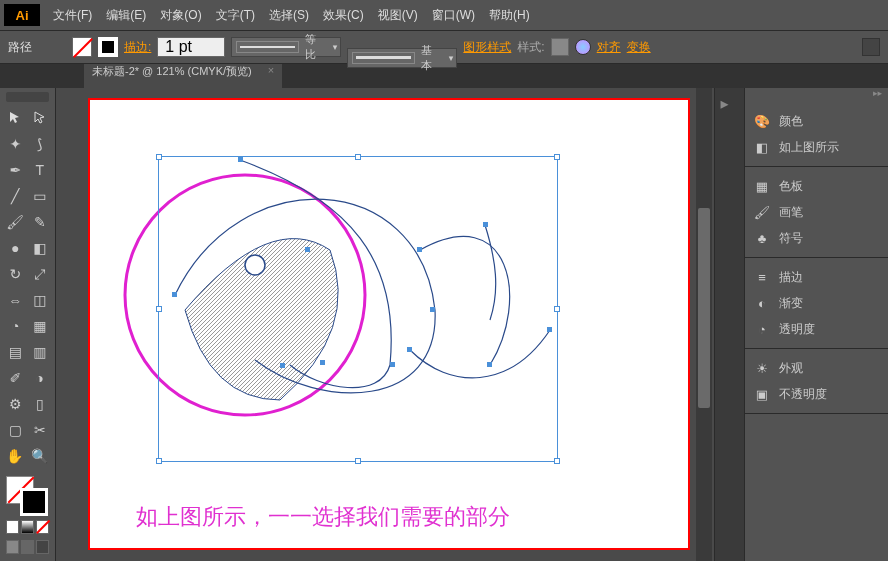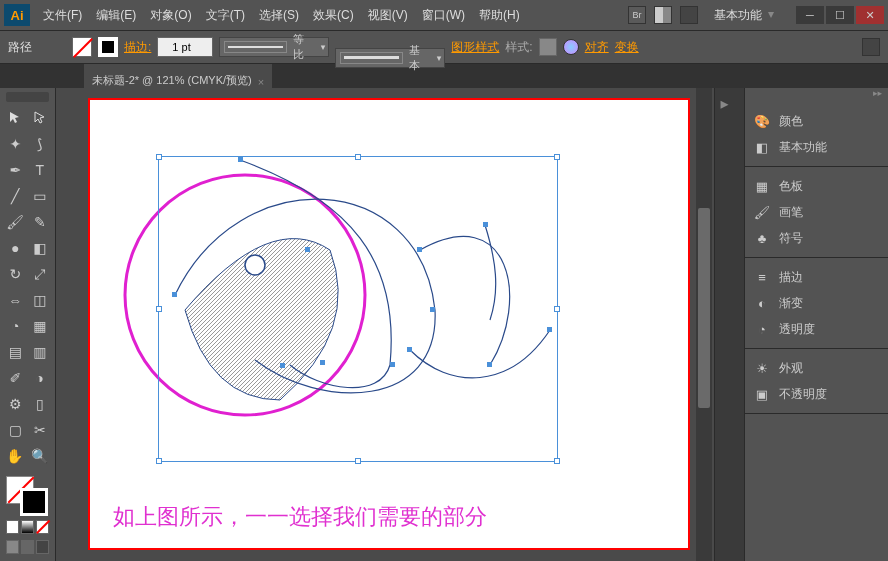--- a/index.html
+++ b/index.html
@@ -1,55 +1,55 @@
 <!DOCTYPE html>
 <html><head>
 <meta charset="utf-8">
 <style>
 *{margin:0;padding:0;box-sizing:border-box;font-family:"Microsoft YaHei",sans-serif;}
 body{background:#4a4a4a;width:888px;height:561px;overflow:hidden;position:relative;}
 .titlebar{height:30px;background:#535353;display:flex;align-items:center;padding:0 4px;}
-.logo{width:26px;height:22px;background:#0c4a6e;color:#ff9a00;display:flex;align-items:center;justify-content:center;font-weight:bold;font-size:13px;margin-right:6px;}
+.logo{width:36px;height:22px;background:#000000;color:#ff9a00;display:flex;align-items:center;justify-content:center;font-weight:bold;font-size:13px;margin-right:6px;}
 .menu{display:flex;color:#ddd;font-size:12px;justify-content:center;}
 .menu span{padding:0 7px;cursor:pointer;}
 .title-right{margin-left:auto;display:flex;align-items:center;gap:8px;}
 .tiny-icon{width:18px;height:18px;background:#444;border:1px solid #333;}
 .dropdown-btn{color:#ddd;font-size:12px;padding:2px 16px 2px 8px;position:relative;cursor:pointer;}
 .dropdown-btn::after{content:"▾";position:absolute;right:4px;color:#888;}
 .win-controls{display:flex;gap:2px;margin-left:10px;}
 .win-btn{width:28px;height:18px;background:#3a3a3a;display:flex;align-items:center;justify-content:center;color:#ccc;font-size:11px;cursor:pointer;}
 .win-btn.close{background:#a03030;}
 .optbar{height:34px;background:#535353;border-top:1px solid #2a2a2a;border-bottom:1px solid #2a2a2a;display:flex;align-items:center;padding:0 8px;gap:6px;color:#aaa;font-size:12px;}
 .opt-label{color:#ddd;margin-right:4px;}
 .swatch{width:20px;height:20px;background:#fff;border:1px solid #666;position:relative;}
 .swatch.nofill::after{content:"";position:absolute;width:26px;height:2px;background:red;transform:rotate(-45deg);top:9px;left:-3px;}
-.opt-input{width:56px;height:20px;background:#eee;border:1px solid #666;font-size:11px;padding:0 14px;}
+.opt-input{width:68px;height:20px;background:#eee;border:1px solid #666;font-size:16px;padding:0 7px;}
 .opt-select{height:20px;background:#666;border:1px solid #444;color:#ccc;font-size:11px;padding:0 14px 0 4px;display:flex;align-items:center;position:relative;}
 .opt-select::after{content:"▾";position:absolute;right:3px;font-size:9px;}
 .stroke-prev{width:64px;height:12px;border:1px solid #888;display:flex;align-items:center;}
 .stroke-prev .line{height:2px;background:#ddd;flex:1;margin:0 3px;}
 .orange{color:#ff9a00;text-decoration:underline;}
 .tabbar{height:24px;background:#323232;display:flex;align-items:center;padding-left:84px;}
-.tab{height:24px;background:#4a4a4a;color:#ccc;font-size:11px;padding:0 8px;display:flex;align-items:flex-end;gap:6px;}
+.tab{height:24px;background:#4a4a4a;color:#ccc;font-size:11px;padding:0 8px;display:flex;align-items:flex-start;gap:16px;}
 .tab .x{color:#888;cursor:pointer;}
 .main{display:flex;height:473px;}
 .toolbox{width:56px;background:#535353;border-right:1px solid #2a2a2a;padding:4px 2px;}
 .toolbox .bar{height:10px;background:#444;margin:0 4px 4px 4px;border-radius:2px;}
 .tool-grid{display:grid;grid-template-columns:1fr 1fr;gap:2px;padding:0 2px;}
 .tool{height:24px;background:#535353;display:flex;align-items:center;justify-content:center;color:#ccc;font-size:14px;cursor:pointer;position:relative;}
 .tool svg{width:16px;height:16px;}
 .color-ctrl{margin-top:8px;padding:0 2px;position:relative;height:40px;}
 .fill-sw{width:28px;height:28px;background:#fff;border:1px solid #888;position:absolute;top:0;left:4px;}
 .fill-sw.nf::after{content:"";position:absolute;width:36px;height:2px;background:red;transform:rotate(-45deg);top:12px;left:-4px;}
 .stroke-sw{width:28px;height:28px;background:#000;border:3px solid #fff;position:absolute;top:12px;left:18px;}
 .mini-row{display:flex;gap:2px;padding:0 4px;margin-top:4px;}
 .mini{width:14px;height:14px;border:1px solid #666;}
 .canvas-area{flex:1;background:#4a4a4a;position:relative;overflow:hidden;}
 .artboard{position:absolute;left:32px;top:10px;width:602px;height:452px;background:#fff;border:2px solid #ff0000;}
-.caption{position:absolute;bottom:16px;left:23px;color:#e030d0;font-size:22px;}
+.caption{position:absolute;bottom:16px;left:46px;color:#e030d0;font-size:22px;}
 .sel-box{position:absolute;border:1px solid #4a90d9;}
 .sel-box .h{width:6px;height:6px;background:#fff;border:1px solid #4a90d9;position:absolute;}
 .right-dock{width:30px;background:#3a3a3a;border-left:1px solid #2a2a2a;display:flex;flex-direction:column;align-items:center;padding-top:6px;gap:8px;}
 .dock-btn{width:18px;height:18px;cursor:pointer;}
 .panels{width:144px;background:#535353;border-left:1px solid #2a2a2a;}
 .panel-group{border-bottom:1px solid #2a2a2a;padding:6px 0;}
 .panel-item{display:flex;align-items:center;height:26px;padding:0 8px;color:#ccc;font-size:12px;cursor:pointer;gap:8px;}
 .panel-item .pi{width:18px;height:18px;display:flex;align-items:center;justify-content:center;font-size:13px;}
 .panel-toggle{height:14px;display:flex;justify-content:flex-end;padding-right:6px;}
 .panel-toggle span{color:#888;font-size:9px;cursor:pointer;}
@@ -64,31 +64,20 @@
   <div class="menu">
     <span>文件(F)</span>
     <span>编辑(E)</span>
     <span>对象(O)</span>
     <span>文字(T)</span>
     <span>选择(S)</span>
     <span>效果(C)</span>
     <span>视图(V)</span>
     <span>窗口(W)</span>
     <span>帮助(H)</span>
-  </div>
-  <div class="title-right">
-    <div class="tiny-icon" style="background:#5a5a5a;color:#ccc;font-size:9px;display:flex;align-items:center;justify-content:center;">Br</div>
-    <div class="tiny-icon" style="background:linear-gradient(90deg,#ccc 50%,#888 50%);"></div>
-    <div class="tiny-icon"></div>
-    <div class="dropdown-btn">基本功能</div>
-    <div class="win-controls">
-      <div class="win-btn">─</div>
-      <div class="win-btn">☐</div>
-      <div class="win-btn close">✕</div>
-    </div>
   </div>
 </div>
 
 <div class="optbar">
   <span class="opt-label">路径</span>
   <div style="width:24px;"></div>
   <div class="swatch nofill"></div>
   <div class="swatch" style="background:#000;border:4px solid #fff;"></div>
   <span class="orange">描边:</span>
   <input class="opt-input" value="1 pt" style="">
@@ -245,21 +234,21 @@
     <div class="panel-toggle">
         <span>▸▸</span>
       </div>
     <div class="panel-group">
       <div class="panel-item">
           <span class="pi">🎨</span>
           <span>颜色</span>
         </div>
       <div class="panel-item">
           <span class="pi">◧</span>
-          <span>基本功能</span>
+          <span>如上图所示</span>
         </div>
     </div>
     <div class="panel-group">
       <div class="panel-item">
           <span class="pi">▦</span>
           <span>色板</span>
         </div>
       <div class="panel-item">
           <span class="pi">🖌</span>
           <span>画笔</span>

